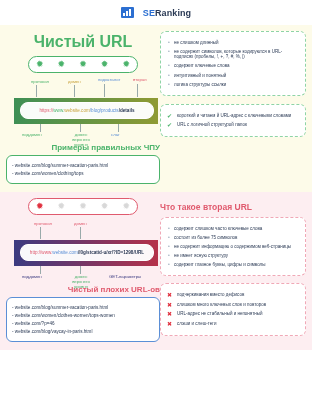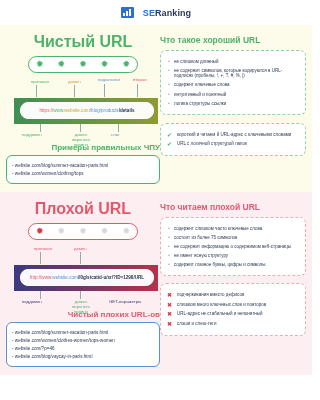--- a/index.html
+++ b/index.html
@@ -124,21 +124,20 @@
       <div class="ex-title green">Примеры правильных ЧПУ</div>
       <div class="card">
         <ul>
           <li>website.com/blog/summer-vacation-paris.html</li>
           <li>website.com/women/clothing/tops</li>
         </ul>
       </div>
     </div>
 
     <div class="colR">
-      <div class="head-r green">Что такое хороший URL</div>
       <div class="dash">
         <ul>
           <li>не слишком длинный</li>
           <li>не содержит символов, которые кодируются в URL-подписях (пробелы, !, +, ?, #, %, |)</li>
           <li>содержит ключевые слова</li>
           <li>интуитивный и понятный</li>
           <li>логика структуры ссылки</li>
         </ul>
       </div>
       <div class="dash chk" style="margin-top:8px;">
@@ -147,21 +146,20 @@
           <li>URL с логичной структурой папок</li>
         </ul>
       </div>
     </div>
   </div>
 </div>
 
 <div class="panel bad">
   <div class="cols">
     <div class="colL">
-      <div class="sect-title red">Плохой URL</div>
       <div class="rate bad">
         <span class="sp red">✹</span>
         <span class="sp off">✹</span>
         <span class="sp off">✹</span>
         <span class="sp off">✹</span>
         <span class="sp off">✹</span>
       </div>
       <div class="diagram">
         <div class="lbl" style="left:28px;top:0px;">протокол</div>
         <div class="lbl" style="left:68px;top:0px;">домен</div>
@@ -184,21 +182,21 @@
         <ul>
           <li>website.com/blog/summer-vacation-paris.html</li>
           <li>website.com/women/clothes-women/tops-women</li>
           <li>website.com/?p=46</li>
           <li>website.com/blog/vaycay-in-paris.html</li>
         </ul>
       </div>
     </div>
 
     <div class="colR">
-      <div class="head-r red">Что читаем плохой URL</div>
+      <div class="head-r red">Что такое вторая URL</div>
       <div class="dash red">
         <ul>
           <li>содержит слишком часто ключевые слова</li>
           <li>состоит из более 75 символов</li>
           <li>не содержит информацию о содержимом веб-страницы</li>
           <li>не имеет ясную структуру</li>
           <li>содержит глазное буквы, цифры и символы</li>
         </ul>
       </div>
       <div class="dash red chk xs" style="margin-top:7px;">

